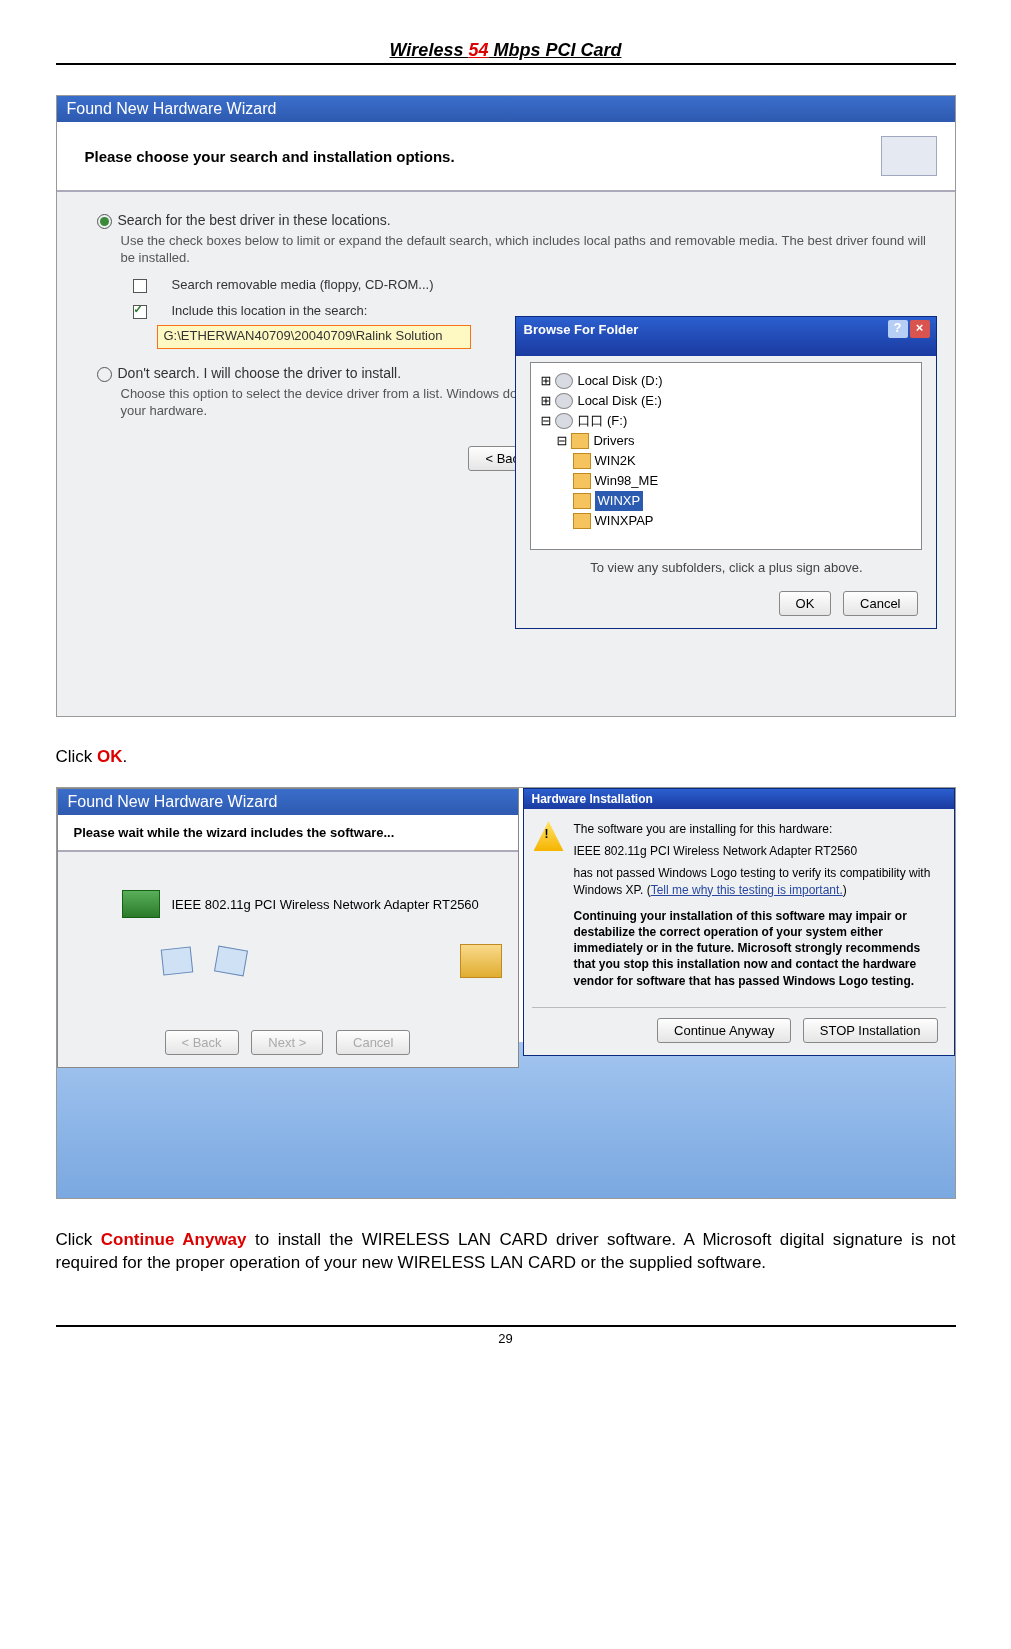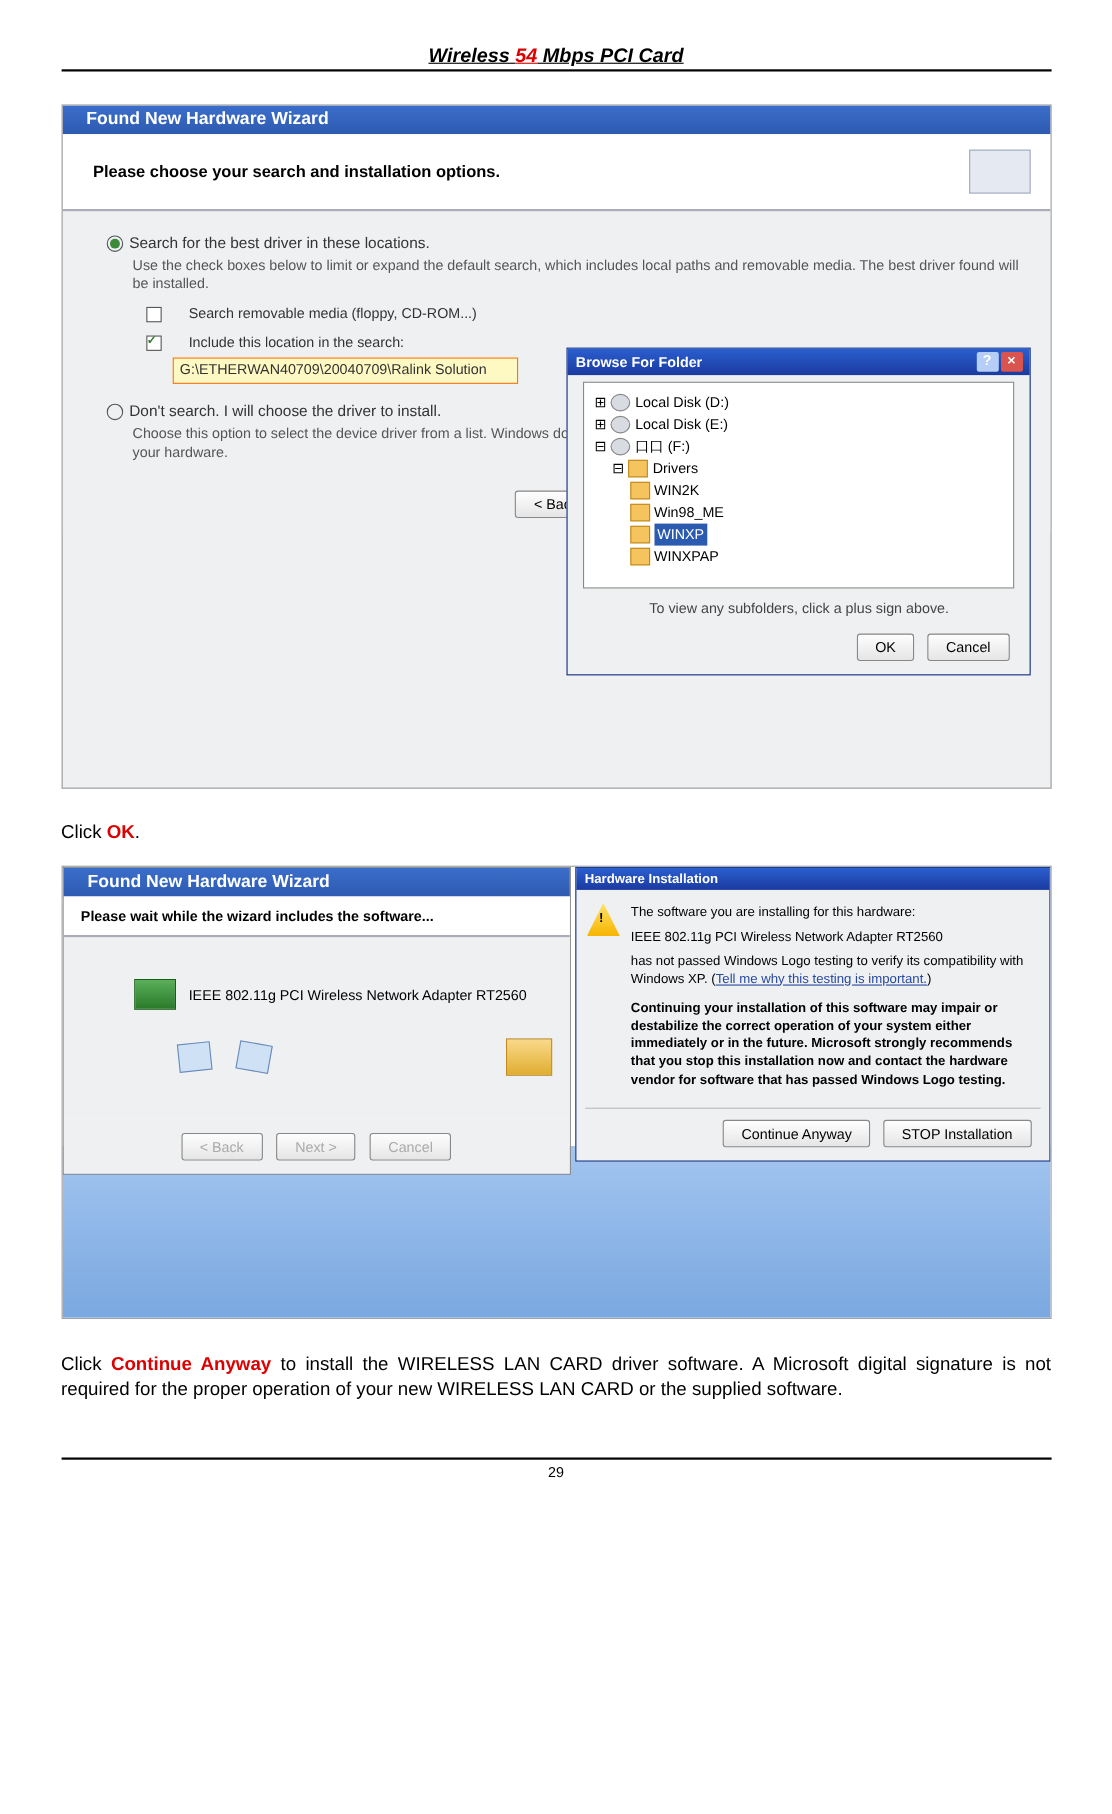--- a/index.html
+++ b/index.html
@@ -31,22 +31,22 @@
     position: relative;
     overflow: hidden;
   }
   .fig1 { height: 620px; background: #eef0f2; }
   .fig2 { height: 410px; }
 
   
   .wizard-title {
     background: linear-gradient(#3a6ecb, #2e5ab0);
     color: #fff;
-    padding: 4px 22px;
-    font-weight: bold;
+    padding: 4px 10px;
+    font-weight: normal;
     font-size: 16px;
   }
   .wizard-head {
     background: #fff;
     padding: 14px 18px 14px 28px;
     border-bottom: 2px solid #aab;
     display: flex;
     justify-content: space-between;
     align-items: center;
     position: relative;
@@ -92,21 +92,21 @@
   .bff {
     position:absolute;
     top:220px; right:18px;
     width:420px;
     border:1px solid #0a2a80;
     background:#eef0f2;
     font-size:13px;
   }
   .bff-title {
     background: linear-gradient(#2b5fcf, #1a3aa0);
-    color:#fff; font-weight:bold; padding:3px 6px 3px 8px;
+    color:#fff; font-weight:bold; padding:3px 6px 18px 8px;
     display:flex; justify-content:space-between; align-items:center;
   }
   .tb-btns { display:flex; gap:2px; }
   .tb-btn { width:20px; height:18px; background:#b6cdf5; color:#fff; font-size:13px; text-align:center; border-radius:2px; line-height:16px; }
   .tb-btn.close { background:#d9534f; }
   .bff-msg { padding:10px 14px 6px 18px; color:#333; }
   .tree {
     background:#fff; border:1px solid #888; margin:6px 14px; padding:8px 10px;
     height:170px; line-height:20px; font-size:13px; overflow:hidden; position:relative;
   }

